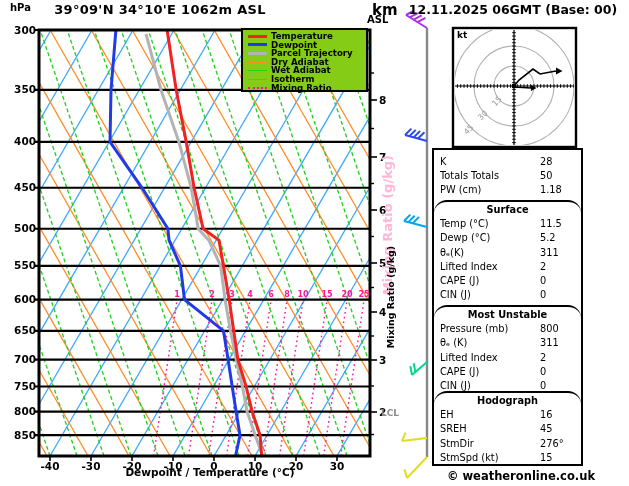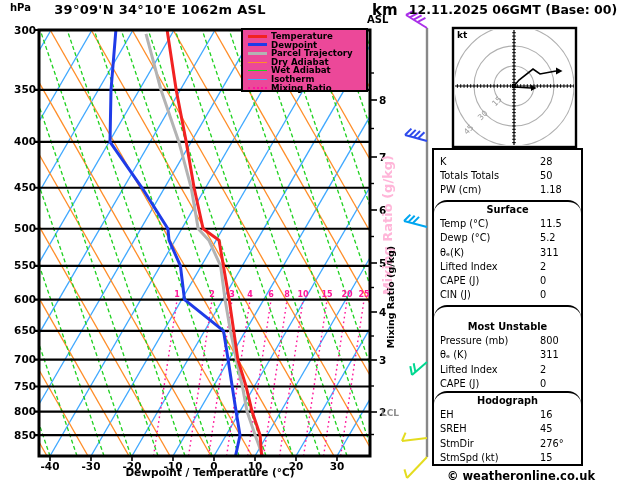--- a/index.html
+++ b/index.html
@@ -10,21 +10,21 @@
   #plot-svg{position:absolute;left:0;top:0;z-index:1;}
   .title-main{left:40px;top:2px;width:240px;text-align:center;font-size:13px;font-weight:bold;letter-spacing:.3px;z-index:3;}
   .title-date{left:398px;top:2px;width:230px;text-align:center;font-size:12.5px;font-weight:bold;z-index:3;}
   .unit-hpa{left:10px;top:2px;font-size:10px;font-weight:bold;z-index:3;}
   .unit-km{left:372px;top:1px;font-size:15px;font-weight:bold;z-index:3;}
   .unit-asl{left:367px;top:14px;font-size:10px;font-weight:bold;z-index:3;}
   .xaxis-title{left:95px;top:466px;width:230px;text-align:center;font-size:10.5px;font-weight:bold;z-index:3;}
   .lcl{left:381px;top:408px;font-size:9px;font-weight:bold;color:#8c8c8c;z-index:3;}
   .kt-label{left:457px;top:30px;font-size:9px;font-weight:bold;z-index:3;}
   .footer{left:436px;top:469px;width:170px;text-align:center;font-size:11.5px;font-weight:bold;z-index:3;}
-  .legend{left:241px;top:28px;width:127px;height:64px;border:2px solid #000;background:#ec4899;
+  .legend{left:241px;top:28px;width:127px;height:64px;border:2px solid #000;background:#84cc16;
           box-sizing:border-box;padding:2px 0 0 5px;z-index:2;}
   .legend-row{display:flex;align-items:center;height:8.6px;}
   .legend-swatch{width:19px;margin-right:4px;flex:0 0 19px;}
   .legend-label{font-size:8.6px;font-weight:bold;white-space:nowrap;line-height:8.6px;}
   .stats{left:432px;top:148px;width:151px;height:318px;border:2px solid #000;background:#fff;
          box-sizing:border-box;z-index:2;font-size:9.8px;}
   .sect{box-sizing:border-box;overflow:hidden;}
   .sect+.sect{border-top:2px solid #000;border-radius:13px;}
   .trow{position:relative;height:14.2px;line-height:14.2px;padding-left:6px;white-space:nowrap;}
   .trow .val{position:absolute;left:106px;top:0;}
@@ -368,21 +368,21 @@
       </div>
       <div class="sect" style="height: 105px; padding-top: 1px;">
         <div class="thead b">Surface</div>
         <div class="trow"><span>Temp (°C)</span><span class="val">11.5</span></div>
         <div class="trow"><span>Dewp (°C)</span><span class="val">5.2</span></div>
         <div class="trow"><span>θₑ(K)</span><span class="val">311</span></div>
         <div class="trow"><span>Lifted Index</span><span class="val">2</span></div>
         <div class="trow"><span>CAPE (J)</span><span class="val">0</span></div>
         <div class="trow"><span>CIN (J)</span><span class="val">0</span></div>
       </div>
-      <div class="sect" style="height: 86px; padding-top: 13px;">
+      <div class="sect" style="height: 86px; padding-top: 1px;">
         <div class="thead b">Most Unstable</div>
         <div class="trow"><span>Pressure (mb)</span><span class="val">800</span></div>
         <div class="trow"><span>θₑ (K)</span><span class="val">311</span></div>
         <div class="trow"><span>Lifted Index</span><span class="val">2</span></div>
         <div class="trow"><span>CAPE (J)</span><span class="val">0</span></div>
         <div class="trow"><span>CIN (J)</span><span class="val">0</span></div>
       </div>
       <div class="sect" style="height: 73px; padding-top: 1px;">
         <div class="thead b">Hodograph</div>
         <div class="trow"><span>EH</span><span class="val">16</span></div>

